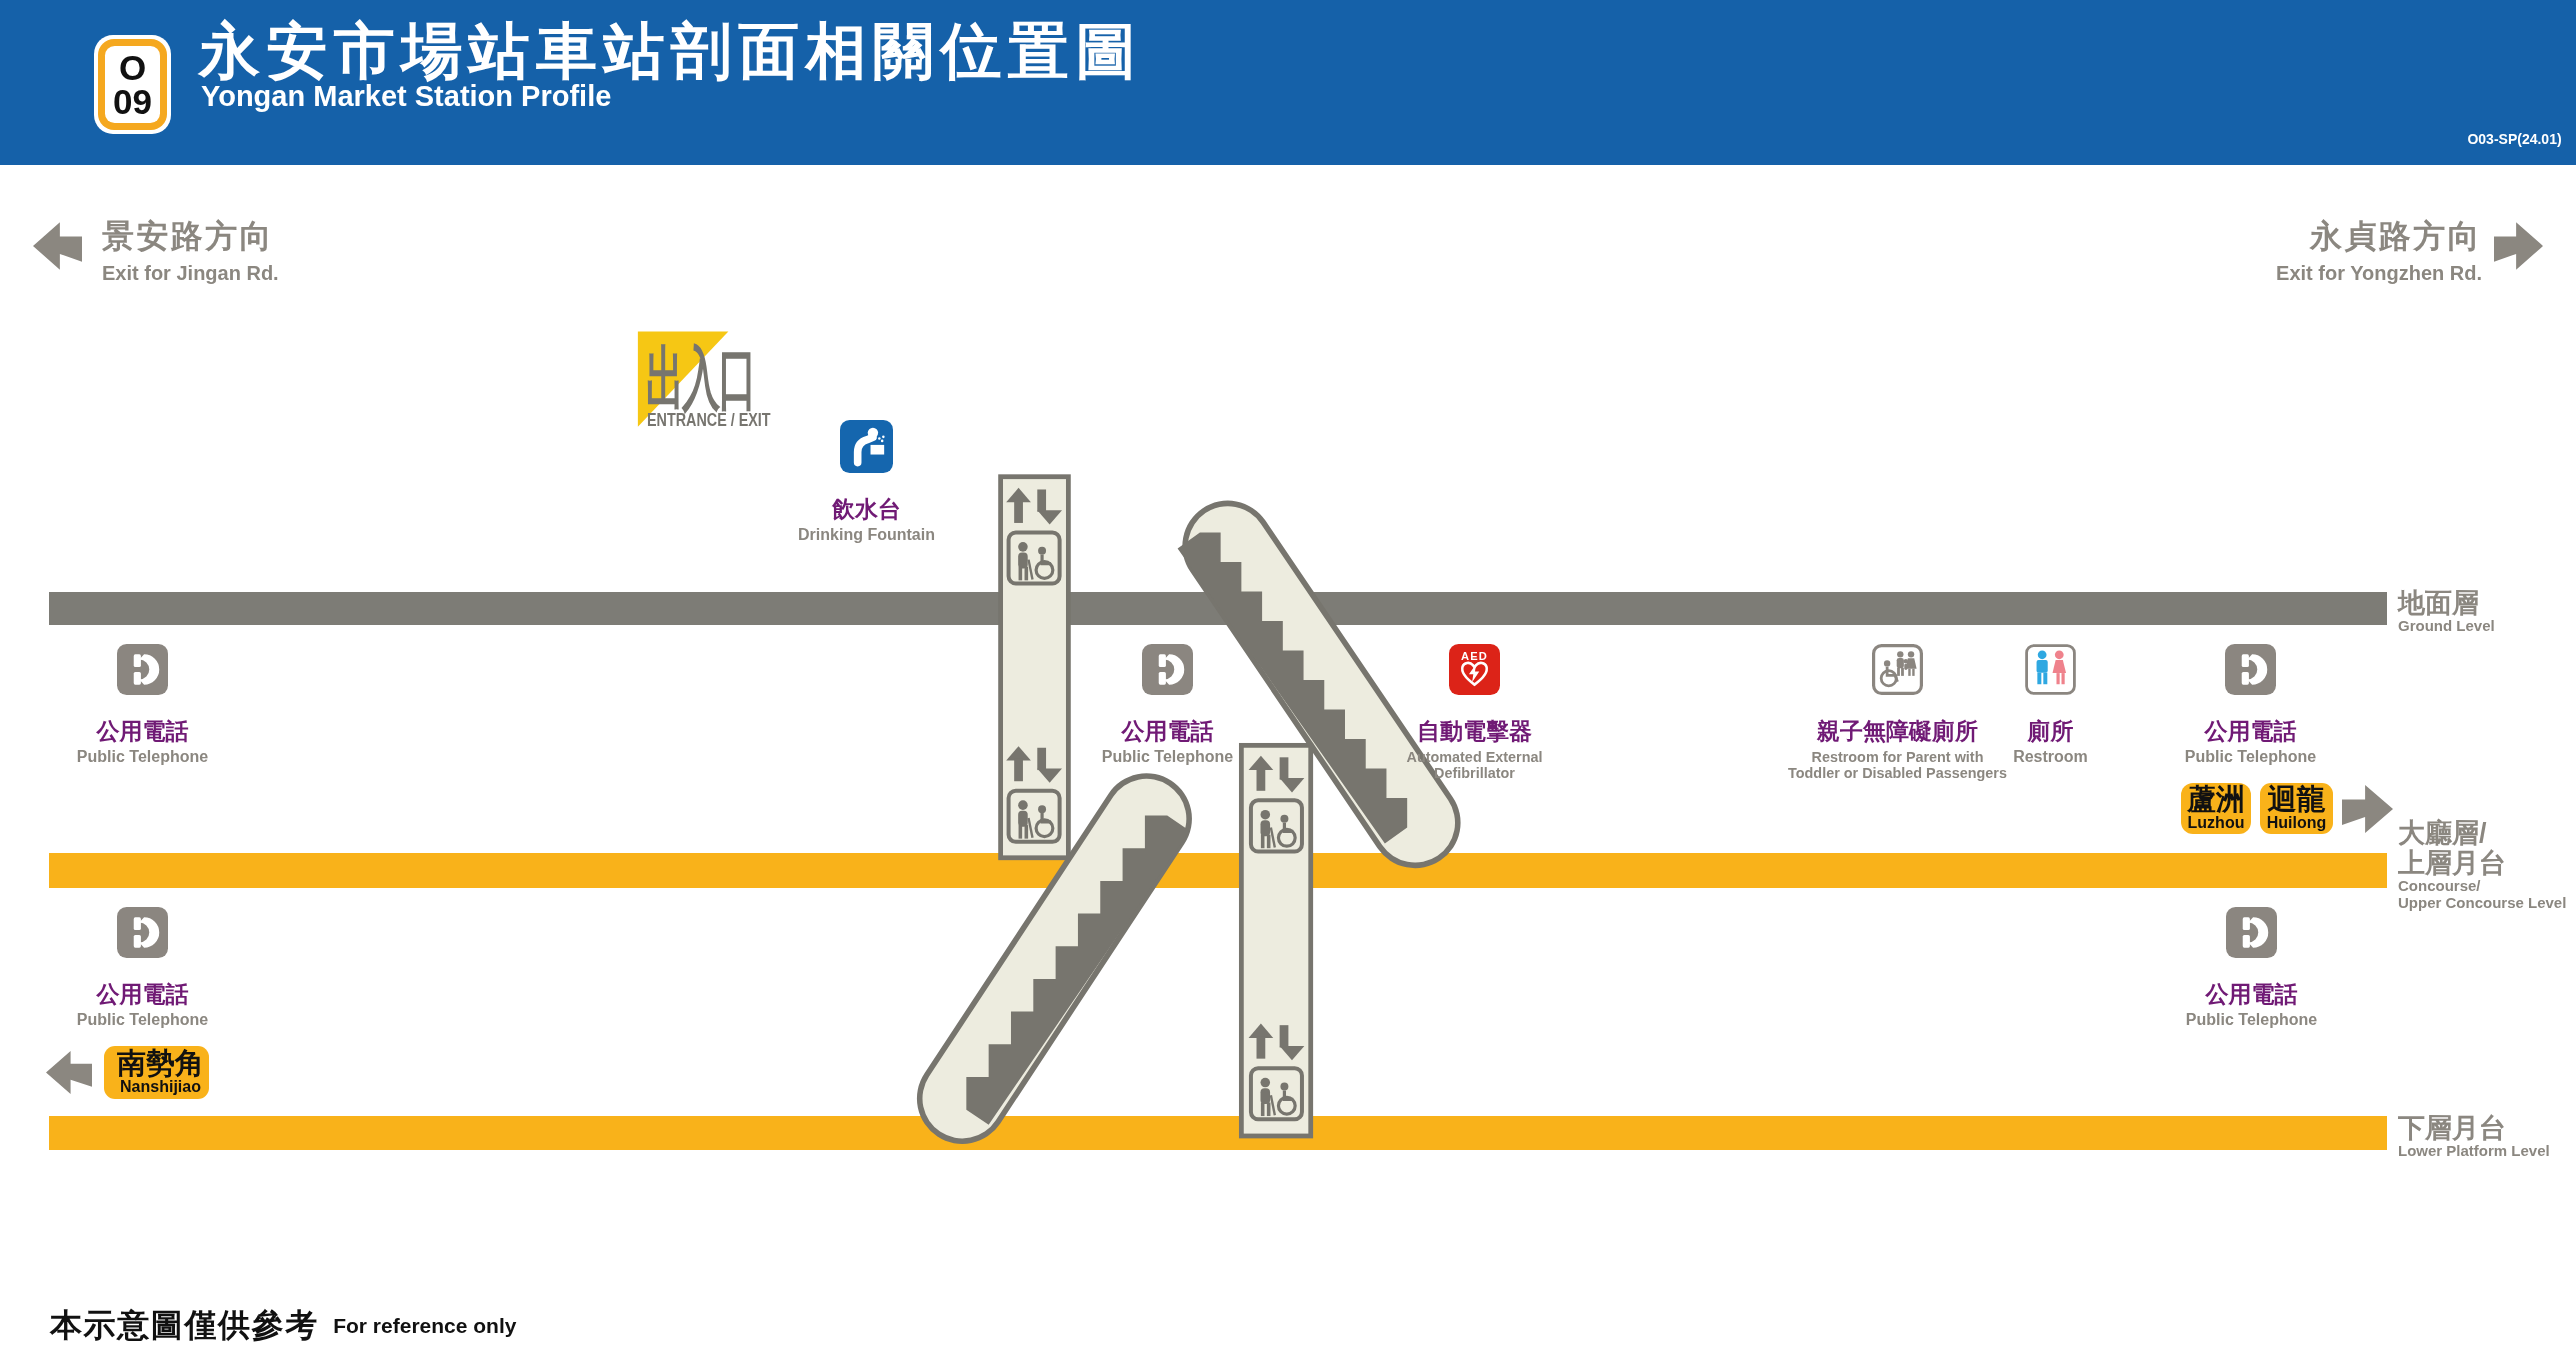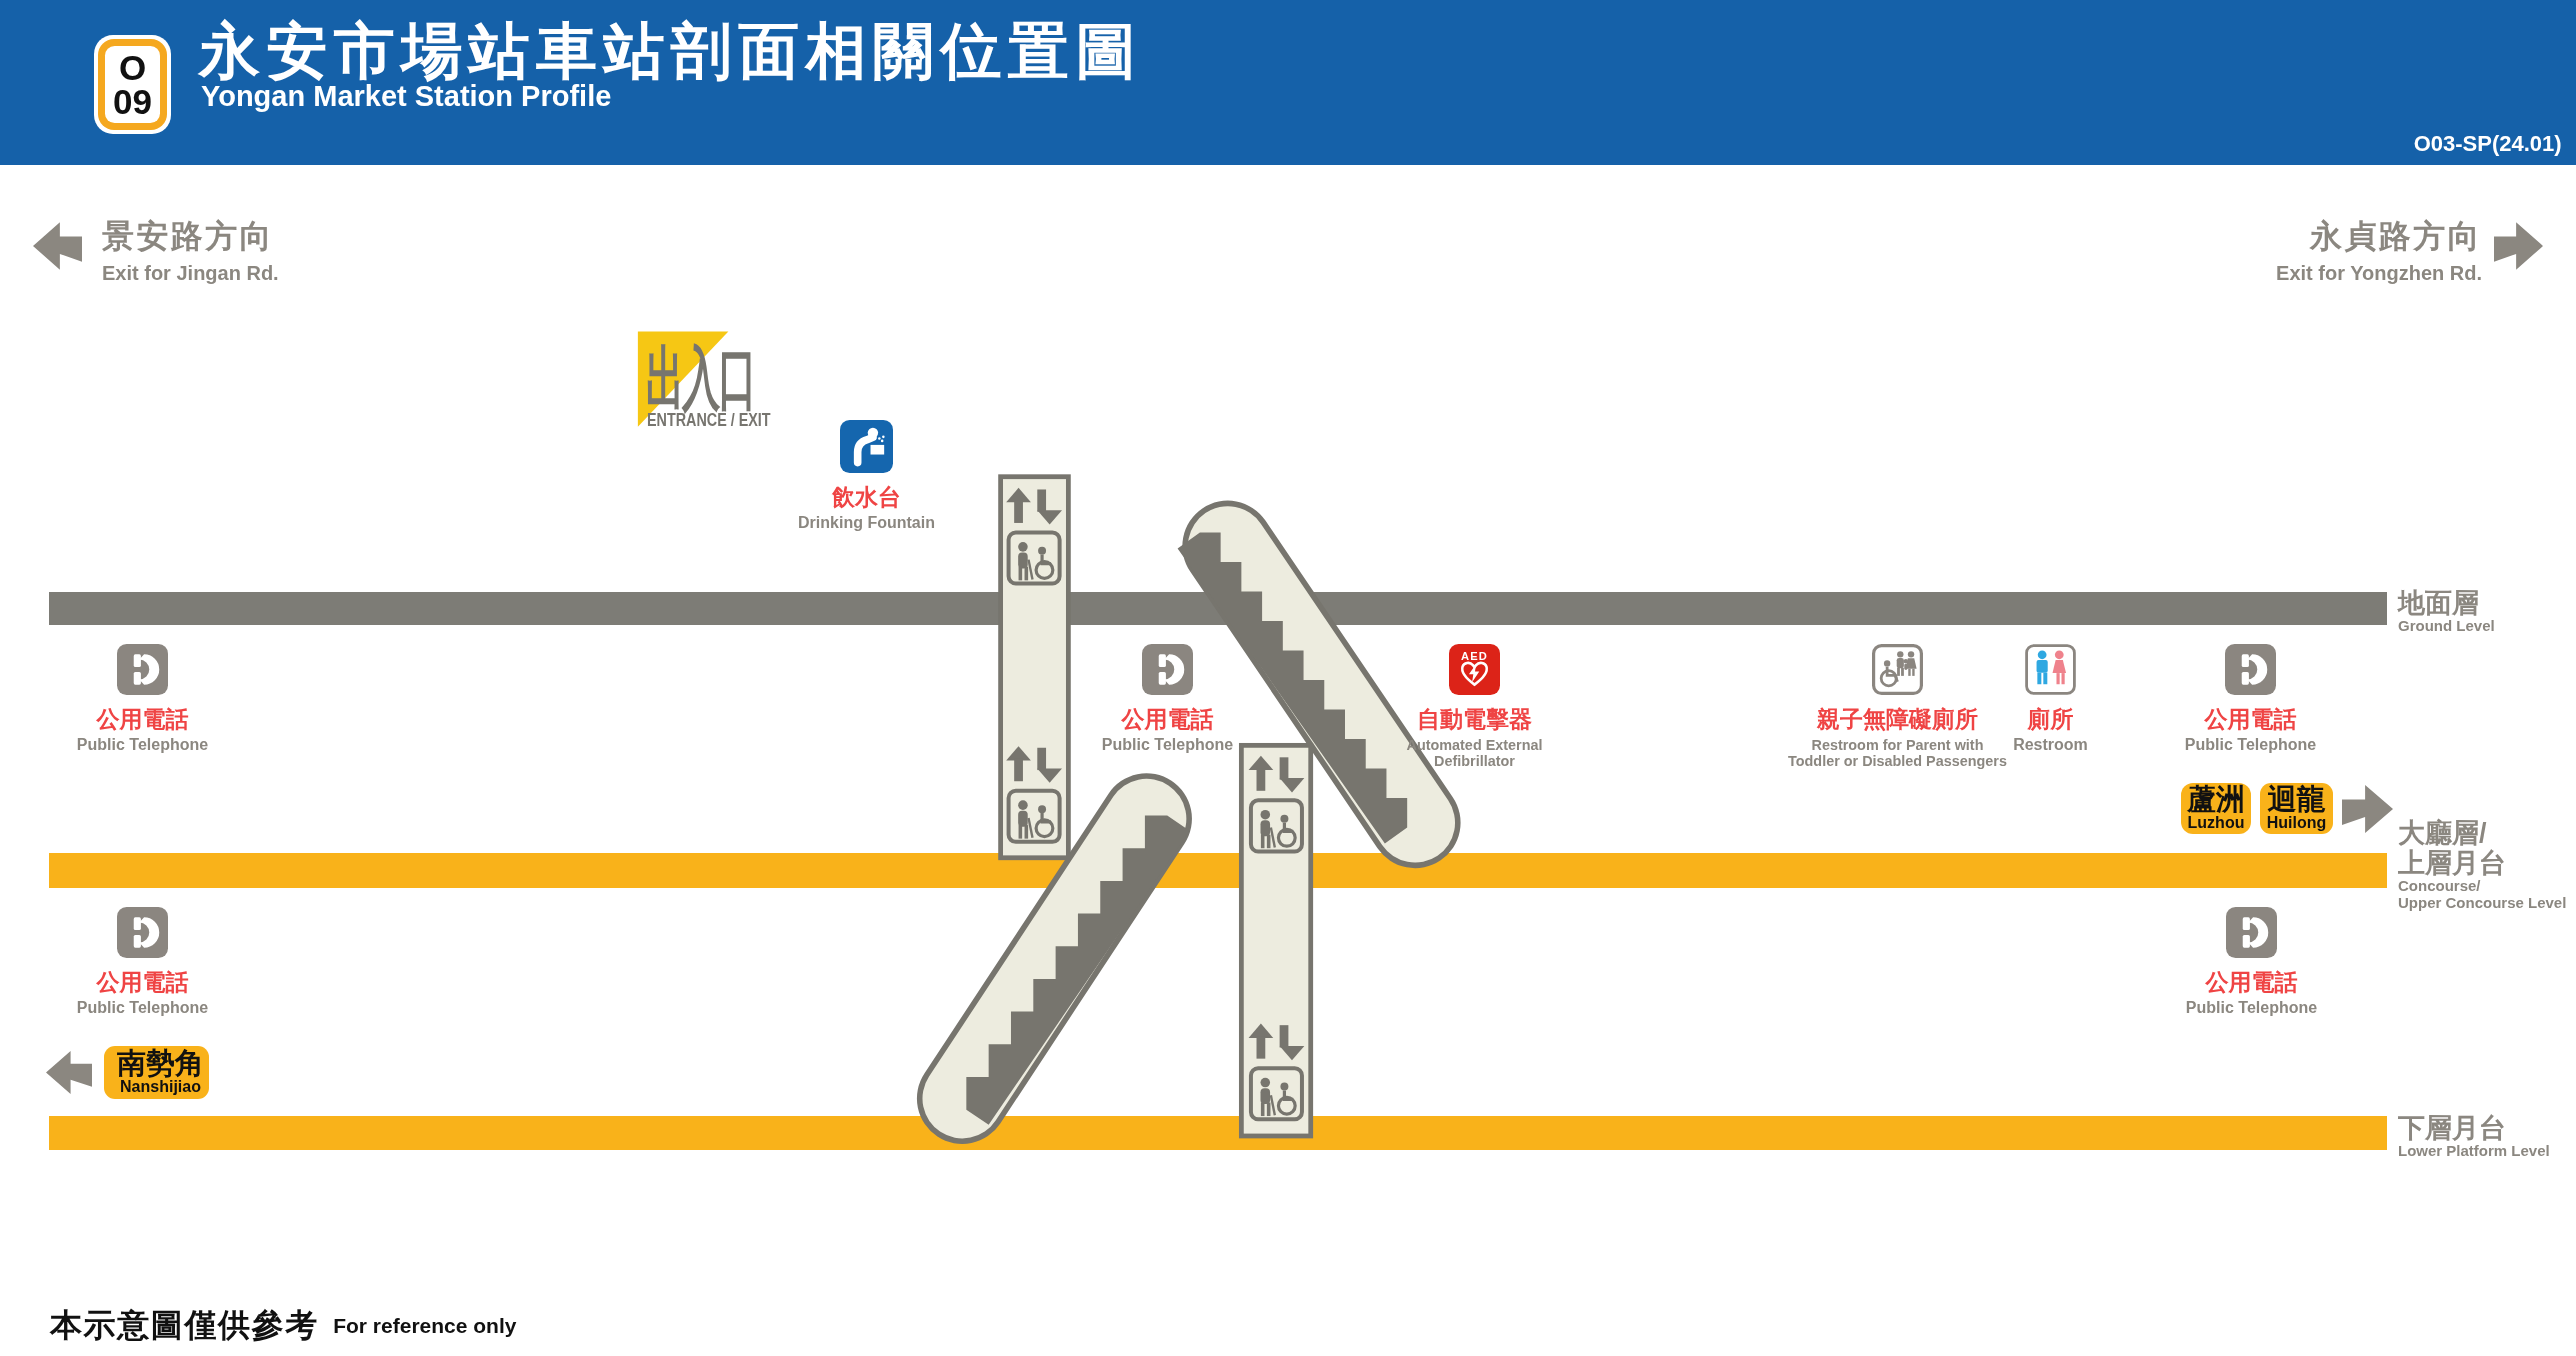--- a/index.html
+++ b/index.html
@@ -10,42 +10,42 @@
   
   .header{left:0;top:0;width:2576px;height:165px;background:#1561a9;}
   .badge{left:94px;top:35px;width:77px;height:99px;background:#fff;border-radius:19px;
          display:flex;align-items:center;justify-content:center;}
   .badge-ring{width:69px;height:91px;background:#f5a81f;border-radius:16px;
          display:flex;align-items:center;justify-content:center;}
   .badge-core{width:55px;height:77px;background:#fff;border-radius:9.6px;display:flex;flex-direction:column;
          align-items:center;justify-content:center;color:#111;font-weight:600;font-size:35px;line-height:0.95;}
   .title-zh{left:199px;top:11px;color:#fff;font-size:61px;font-weight:700;letter-spacing:6.4px;white-space:nowrap;}
   .title-en{left:201px;top:80px;color:#fff;font-size:29px;font-weight:700;white-space:nowrap;}
-  .doc-code{right:14.4px;top:131px;color:#fff;font-size:22px;font-weight:700;}
+  .doc-code{right:14.4px;top:131px;color:#fff;font-size:14px;font-weight:700;}
 
   
   .dir-left{left:102px;top:215px;text-align:left;}
   .dir-right{right:94px;top:215px;text-align:right;}
   .dir-zh{font-size:32px;font-weight:600;color:#8b8780;letter-spacing:2.4px;white-space:nowrap;}
   .dir-en{font-size:20px;font-weight:700;color:#8b8780;margin-top:3.2px;white-space:nowrap;}
 
   
   .bar{left:49px;width:2338px;}
   .bar-gray{top:592px;height:33px;background:#7d7c76;}
   .bar-yellow1{top:853px;height:35px;background:#f9b21a;}
   .bar-yellow2{top:1116px;height:34px;background:#f9b21a;}
 
   
   .lvl{left:2398px;width:179px;}
   .lvl-zh{font-size:27px;font-weight:600;color:#8b8780;line-height:30px;white-space:nowrap;}
   .lvl-en{font-size:15px;font-weight:700;color:#8b8780;line-height:16.7px;white-space:nowrap;}
 
   
   .fac{display:flex;flex-direction:column;align-items:center;}
-  .lz{font-size:23px;font-weight:600;color:#ef4444;margin-top:9px;white-space:nowrap;}
+  .lz{font-size:23px;font-weight:600;color:#701a75;margin-top:21px;white-space:nowrap;}
   .le{font-size:16px;font-weight:700;color:#8b8780;margin-top:2.4px;line-height:16.7px;white-space:nowrap;text-align:center;}
   .le-sm{font-size:14.4px;line-height:16px;}
 
   
   .dest{background:#f9b21a;border-radius:11px;display:flex;flex-direction:column;align-items:center;justify-content:center;}
   .dest-zh{font-size:29px;font-weight:700;color:#111;line-height:29px;}
   .dest-en{font-size:16px;font-weight:700;color:#111;line-height:17.5px;}
 
   
   .ent-zh{left:646px;top:333px;font-size:69px;font-weight:700;color:#77756f;letter-spacing:-3.2px;

